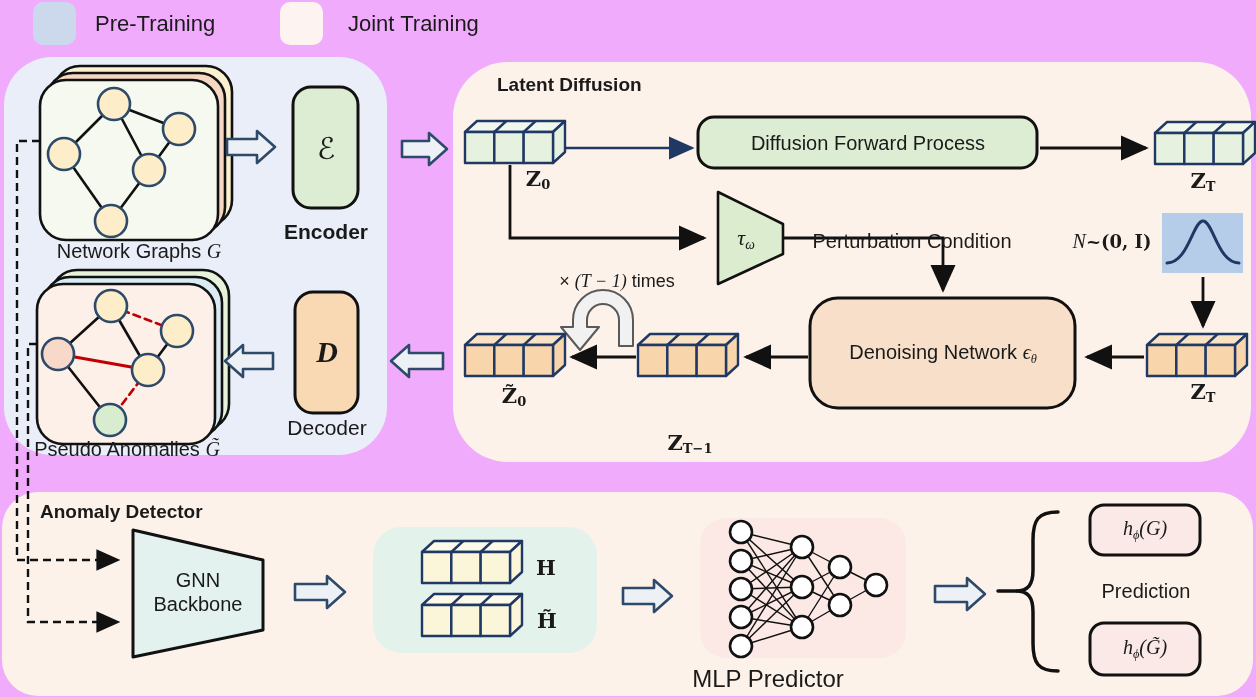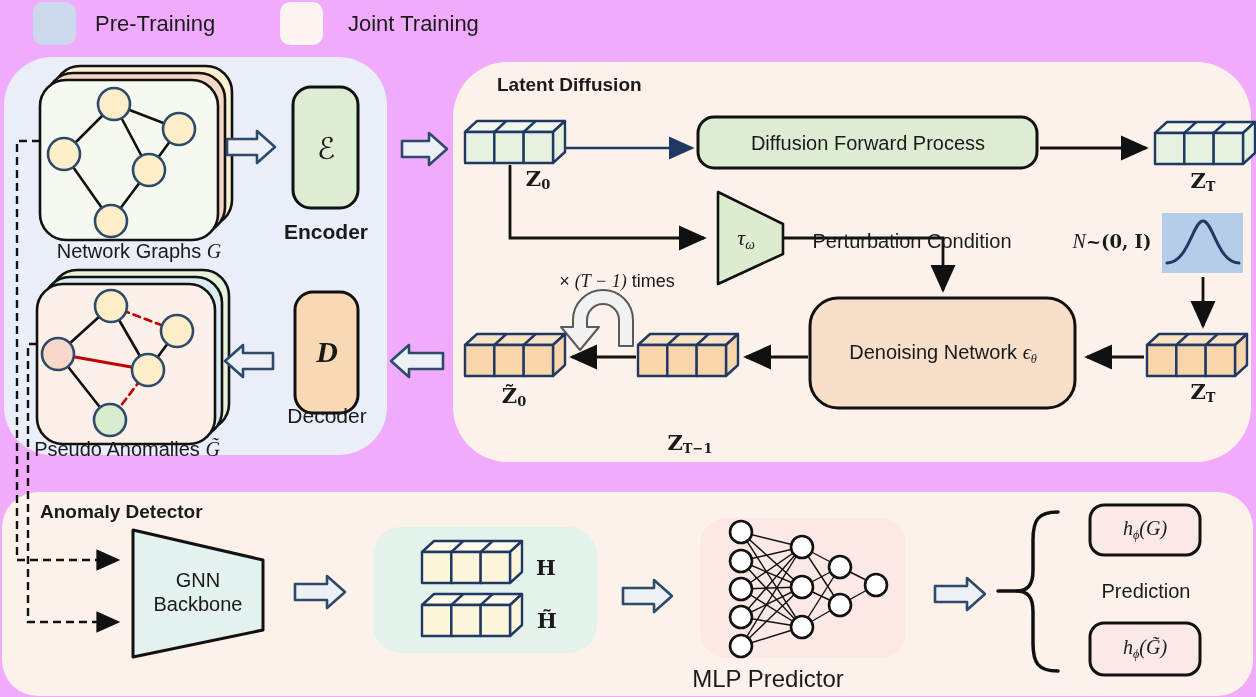--- a/index.html
+++ b/index.html
@@ -266,21 +266,21 @@
 
 <div class="t ctr" style="left:139px;top:251px;font-size:20px;">
   <span>Network Graphs</span>&nbsp;<span class="math">G</span>
 </div>
 <div class="t ctr scriptE" style="left:326px;top:148px;font-size:30px;">ℰ</div>
 <div class="t ctr" style="left:326px;top:232px;font-size:21px;font-weight:bold;">Encoder</div>
 <div class="t ctr" style="left:127px;top:449px;font-size:20px;">
   <span>Pseudo Anomalies</span>&nbsp;<span class="math">G̃</span>
 </div>
 <div class="t ctr math" style="left:327px;top:352px;font-size:30px;font-weight:bold;">D</div>
-<div class="t ctr" style="left:327px;top:416px;font-size:21px;">Decoder</div>
+<div class="t ctr" style="left:327px;top:428px;font-size:21px;">Decoder</div>
 
 <div class="t ctr bserif" style="left:538px;top:179px;font-size:21px;">
   <span>Z</span><span class="sub">0</span>
 </div>
 <div class="t ctr" style="left:868px;top:143px;font-size:20px;">Diffusion Forward Process</div>
 <div class="t ctr bserif" style="left:1203px;top:181px;font-size:21px;">
   <span>Z</span><span class="sub">T</span>
 </div>
 <div class="t ctr math" style="left:746px;top:239px;font-size:22px;">
   <span>τ</span><span class="sub">ω</span>

